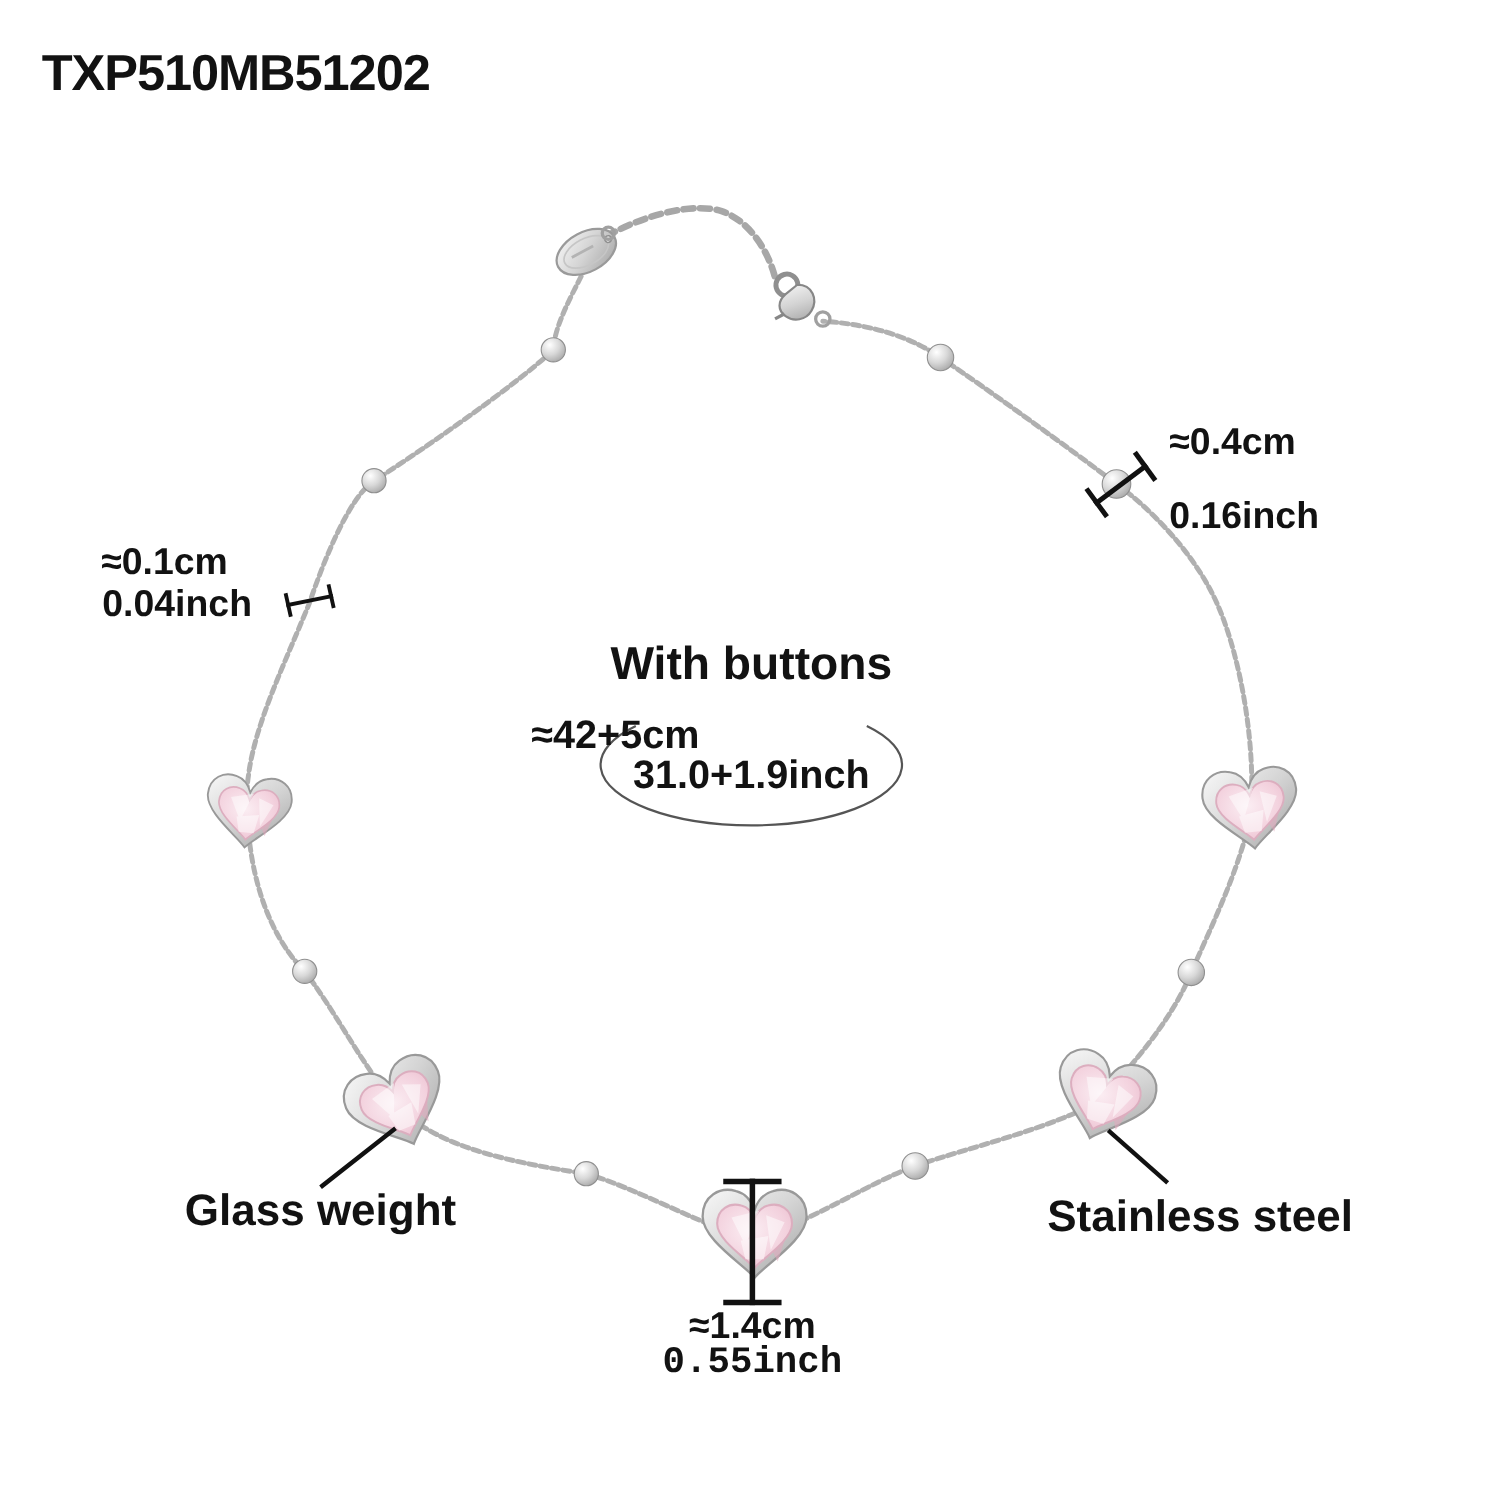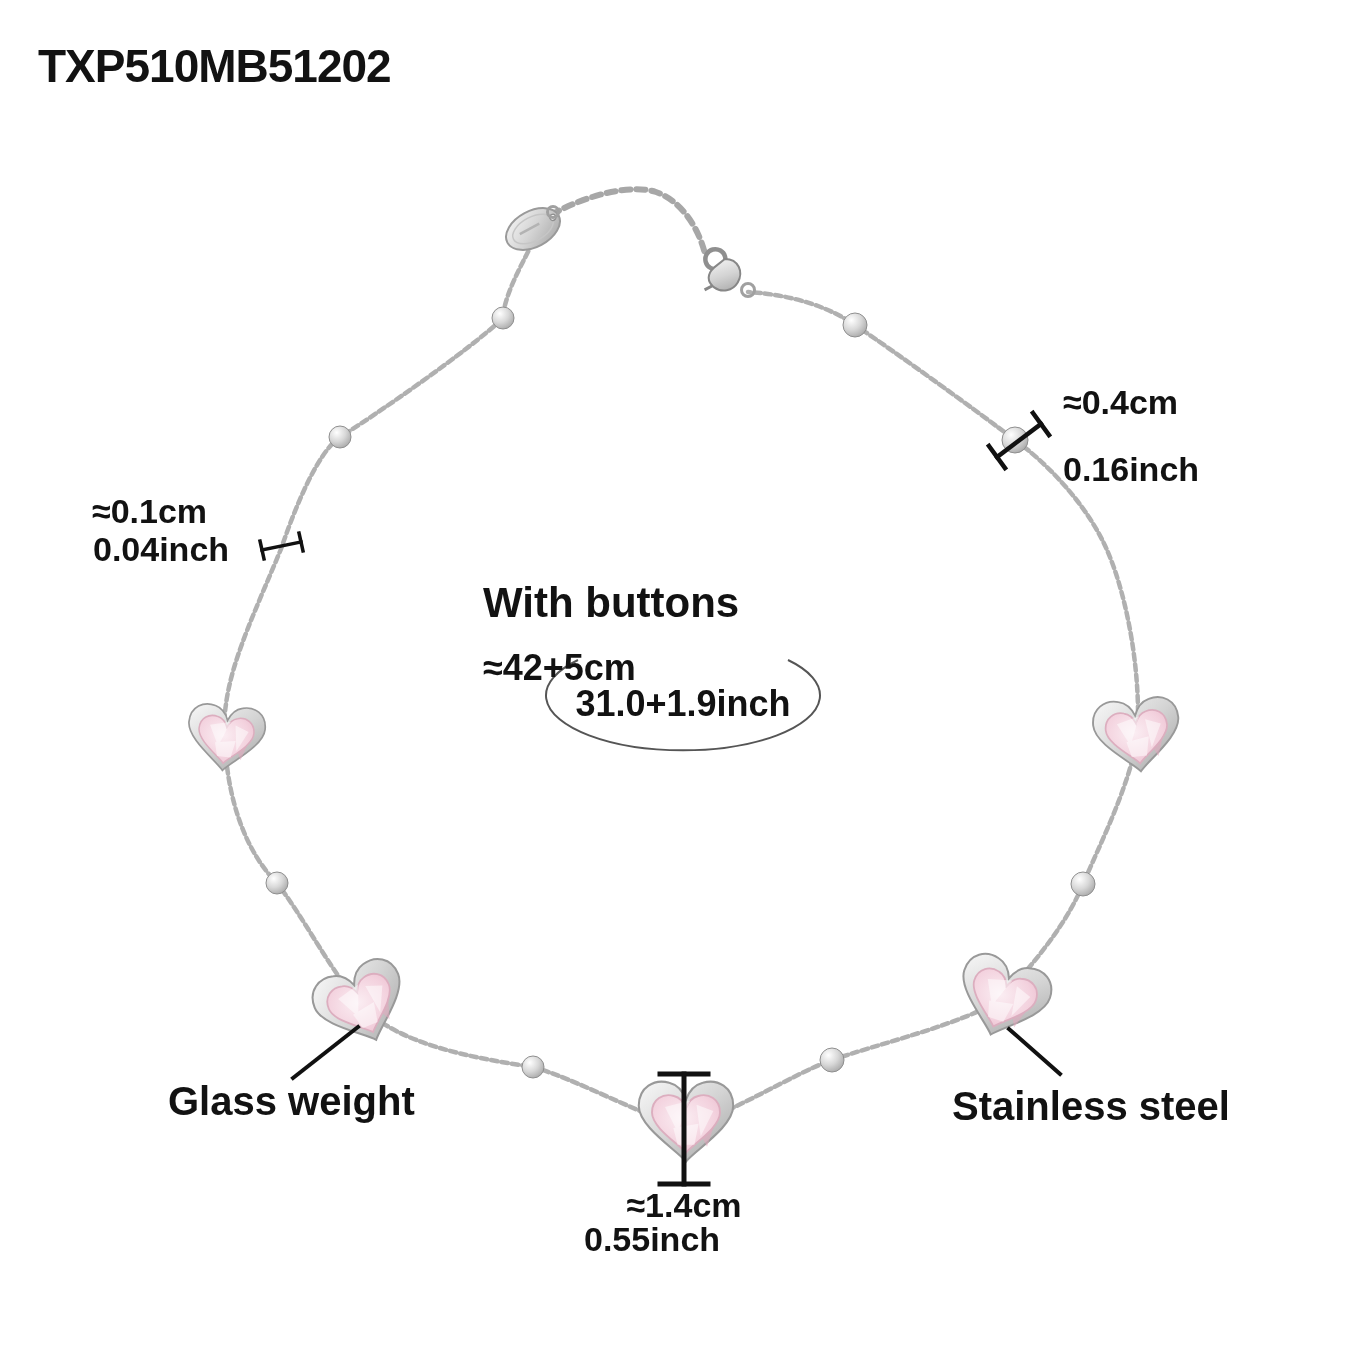--- a/index.html
+++ b/index.html
@@ -12,25 +12,25 @@
     position:relative;width:1350px;height:1350px;background:var(--background);
     font-family:"Liberation Sans", sans-serif;color:var(--text);overflow:hidden;
   }
   #necklace-svg{position:absolute;left:0;top:0;}
   .txt{position:absolute;font-weight:700;color:var(--text);white-space:nowrap;line-height:1.05;}
   .code{left:38px;top:26px;font-size:46px;letter-spacing:-1px;margin-top:16px;}
   .bead-cm{left:1063px;top:385px;font-size:34px;}
   .bead-inch{left:1063px;top:424px;font-size:34px;margin-top:28px;}
   .link-cm{left:92px;top:494px;font-size:34px;}
   .link-inch{left:93px;top:532px;font-size:34px;}
-  .len-title{left:483px;top:581px;width:400px;font-size:42px;}
+  .len-title{left:483px;top:581px;width:400px;text-align:center;font-size:42px;}
   .len-cm{left:483px;top:649px;width:400px;text-align:left;font-size:36px;}
   .len-inch{left:483px;top:685px;width:400px;text-align:center;font-size:36px;}
   .pend-cm{left:584px;top:1188px;width:200px;text-align:center;font-size:34px;}
-  .pend-inch{left:584px;top:1222px;width:200px;text-align:left;font-size:34px;}
+  .pend-inch{left:584px;top:1222px;width:200px;text-align:center;font-size:34px;font-family:Liberation Mono, monospace;}
   .stone{left:168px;top:1080px;font-size:40px;}
   .metal{left:952px;top:1085px;font-size:40px;}
   .weight{left:740px;top:1252px;font-size:55px;}
 </style>
 </head>
 <body>
 
 <div id="canvas">
 
   <svg id="necklace-svg" width="1350" height="1350" viewBox="0 0 1350 1350">

